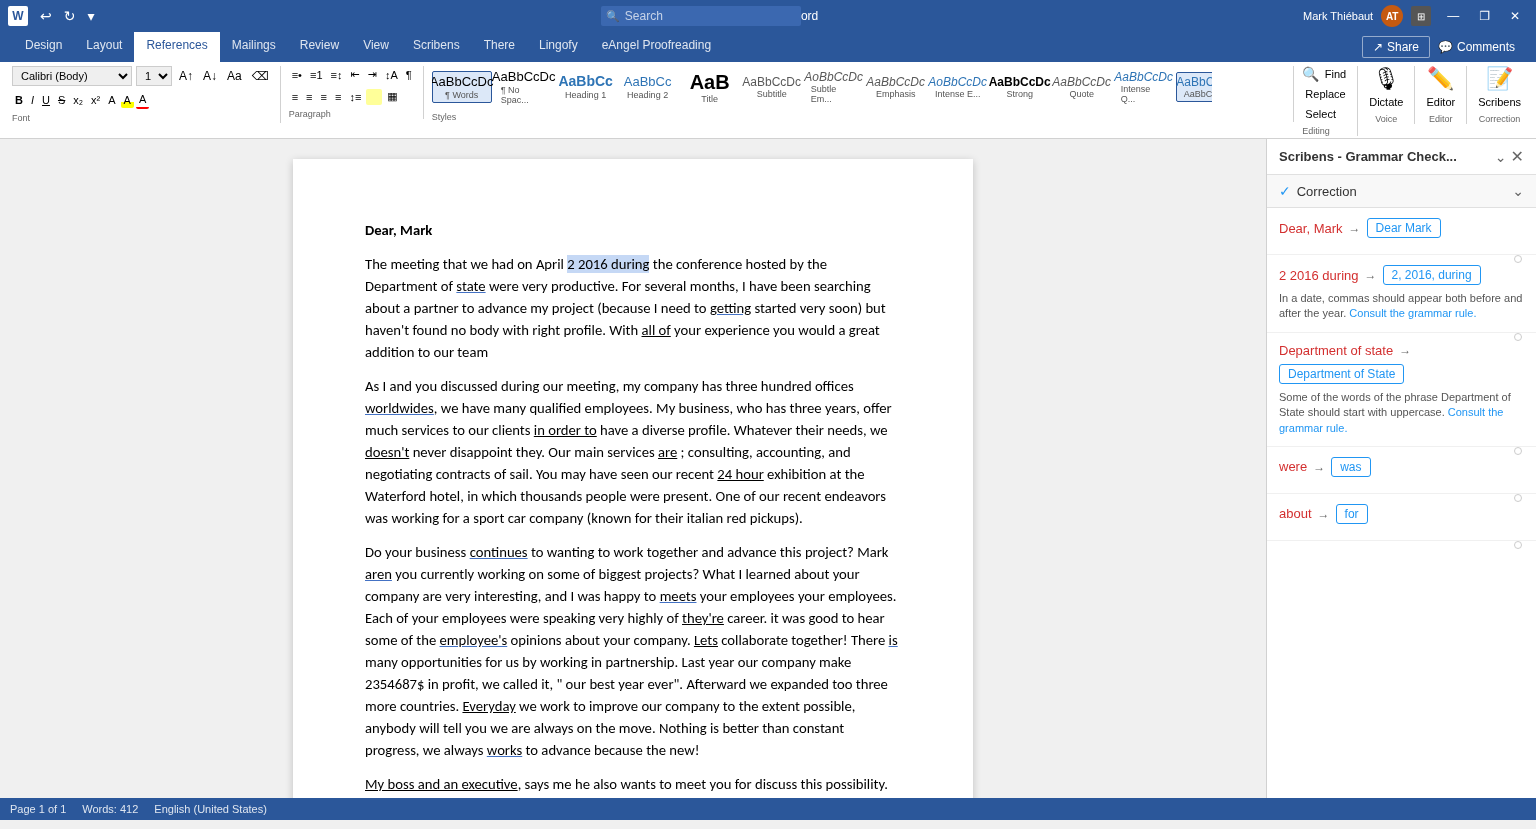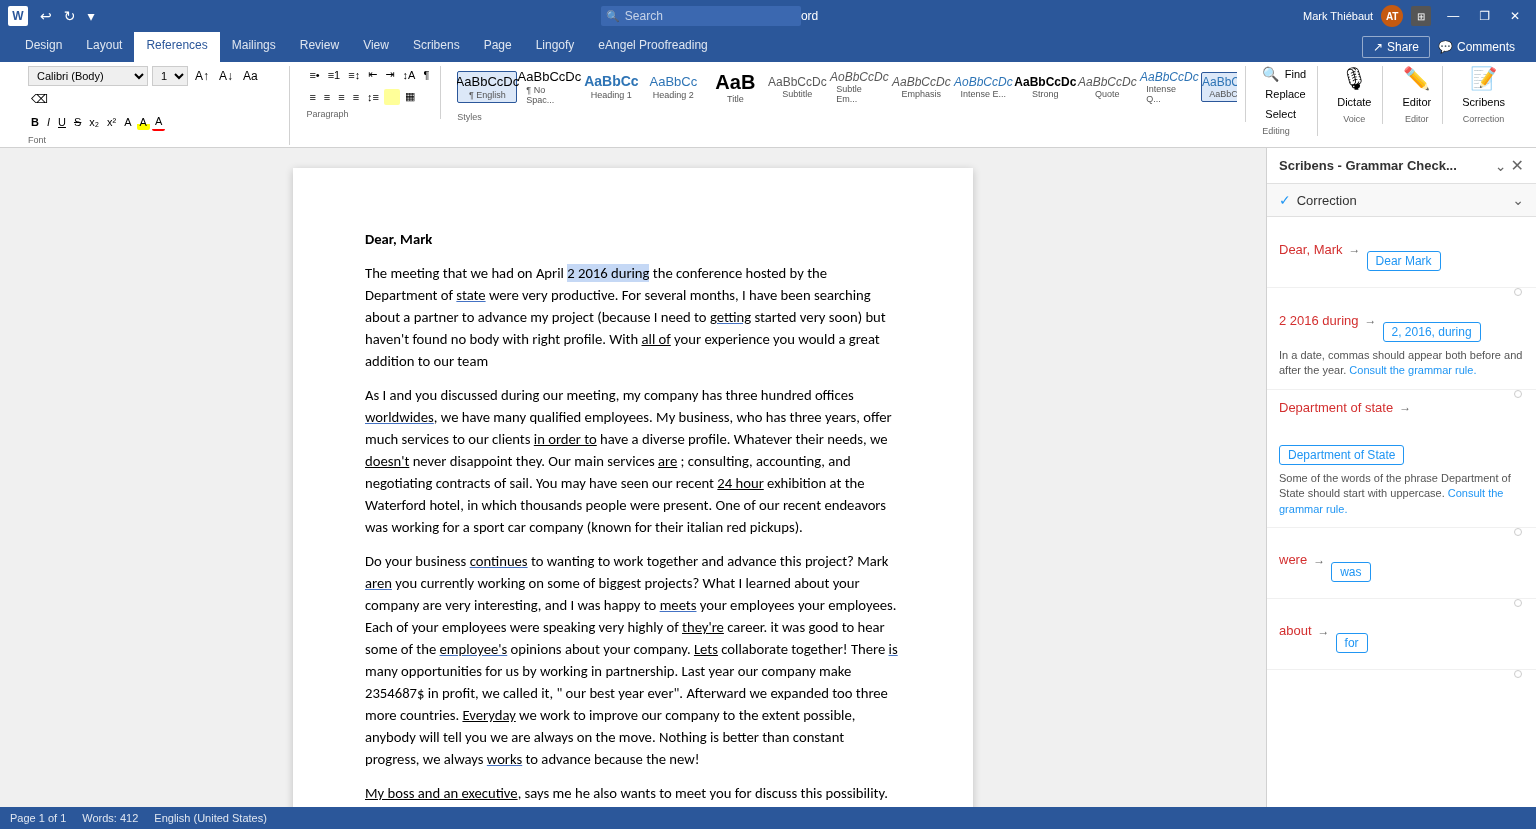--- a/index.html
+++ b/index.html
@@ -28,21 +28,21 @@
     .user-badge { background: #c55a11; border-radius: 50%; width: 22px; height: 22px; display: flex; align-items: center; justify-content: center; font-size: 10px; color: white; font-weight: bold; }
     .title-bar-controls { display: flex; gap: 4px; }
     .title-bar-controls button { background: none; border: none; color: white; cursor: pointer; font-size: 12px; padding: 2px 6px; }
     .ribbon-tabs { display: flex; background: #2b579a; padding: 0 13px; }
     .ribbon-tab { padding: 6px 12px; font-size: 12px; color: rgba(255,255,255,0.85); cursor: pointer; border-bottom: 2px solid transparent; }
     .ribbon-tab.active { background: white; color: #2b579a; border-bottom: 2px solid white; }
     .ribbon-share { margin-left: auto; display: flex; align-items: center; gap: 8px; padding: 4px 8px; }
     .share-btn { background: #2b579a; border: 1px solid rgba(255,255,255,0.5); color: white; padding: 3px 10px; font-size: 12px; cursor: pointer; border-radius: 2px; display: flex; align-items: center; gap: 4px; }
     .comments-btn { background: none; border: none; color: white; font-size: 12px; cursor: pointer; display: flex; align-items: center; gap: 4px; }
 
-    .ribbon-content { background: white; padding: 4px 20px 2px; display: flex; align-items: flex-start; gap: 8px; border-bottom: 1px solid #d1d1d1; }
+    .ribbon-content { background: white; padding: 4px 4px 2px; display: flex; align-items: flex-start; gap: 0; border-bottom: 1px solid #d1d1d1; }
     .ribbon-group { display: flex; align-items: center; padding: 0 8px; border-right: 1px solid #d1d1d1; gap: 2px; }
     .ribbon-group:last-child { border-right: none; }
     .ribbon-group-label { font-size: 9px; color: #666; text-align: center; margin-top: 2px; }
 
     
     .font-selector { width: 120px; font-size: 11px; border: 1px solid #ccc; padding: 2px 4px; }
     .font-size-selector { width: 36px; font-size: 11px; border: 1px solid #ccc; padding: 2px 4px; }
     .ribbon-btn { background: none; border: none; cursor: pointer; padding: 2px 3px; font-size: 11px; border-radius: 2px; }
     .ribbon-btn.bold { font-weight: bold; }
     .ribbon-btn.italic { font-style: italic; }
@@ -70,21 +70,21 @@
     .scribens-close { background: none; border: none; font-size: 16px; cursor: pointer; color: #666; }
     .correction-header { padding: 8px 12px; border-bottom: 1px solid #e0e0e0; display: flex; align-items: center; justify-content: space-between; background: #f8f8f8; }
     .correction-label { display: flex; align-items: center; gap: 6px; font-size: 13px; color: #333; }
     .check-icon { color: #2196F3; font-size: 14px; }
 
     .correction-item { padding: 10px 12px; border-bottom: 1px solid #f0f0f0; }
     .correction-item:last-child { border-bottom: none; }
     .correction-top { display: flex; align-items: center; gap: 6px; margin-bottom: 6px; }
     .original-text { color: #d32f2f; font-size: 13px; }
     .arrow { color: #666; font-size: 12px; }
-    .suggestion-box { border: 1px solid #2196F3; border-radius: 3px; padding: 2px 8px; font-size: 12px; color: #2196F3; background: white; cursor: pointer; margin-top: 24px; }
+    .suggestion-box { border: 1px solid #2196F3; border-radius: 3px; padding: 2px 8px; font-size: 12px; color: #2196F3; background: white; cursor: pointer; }
     .correction-desc { font-size: 11px; color: #555; line-height: 1.4; }
     .grammar-link { color: #2196F3; text-decoration: none; font-size: 11px; }
     .correction-item-circle { position: absolute; right: 14px; width: 8px; height: 8px; border: 1px solid #ccc; border-radius: 50%; }
     .correction-item-wrapper { position: relative; }
 
     
     .status-bar { height: 22px; background: #2b579a; display: flex; align-items: center; padding: 0 10px; gap: 16px; }
     .status-item { font-size: 11px; color: rgba(255,255,255,0.85); }
   </style>
 </head>
@@ -119,21 +119,21 @@
 </div>
 
 <div class="ribbon-tabs">
   <div class="ribbon-tab">Design</div>
   <div class="ribbon-tab">Layout</div>
   <div class="ribbon-tab active">References</div>
   <div class="ribbon-tab">Mailings</div>
   <div class="ribbon-tab">Review</div>
   <div class="ribbon-tab">View</div>
   <div class="ribbon-tab">Scribens</div>
-  <div class="ribbon-tab">Page</div>
+  <div class="ribbon-tab">There</div>
   <div class="ribbon-tab">Lingofy</div>
   <div class="ribbon-tab">eAngel Proofreading</div>
   <div class="ribbon-share">
     <button class="share-btn">
       <span>↗</span>
       <span>Share</span>
     </button>
     <button class="comments-btn">
       <span>💬</span>
       <span>Comments</span>
@@ -189,21 +189,21 @@
       <button class="ribbon-btn" style="background:#ffff99;width:16px;height:16px;"></button>
       <button class="ribbon-btn">▦</button>
     </div>
     <div class="ribbon-group-label">Paragraph</div>
   </div>
 
   <div class="ribbon-group" style="flex-direction:column;align-items:flex-start;flex:1;">
     <div class="styles-gallery">
       <div class="style-item active">
         <span class="style-preview" style="font-size:13px;">AaBbCcDc</span>
-        <span class="style-label">¶ English</span>
+        <span class="style-label">¶ Words</span>
       </div>
       <div class="style-item">
         <span class="style-preview" style="font-size:13px;">AaBbCcDc</span>
         <span class="style-label">¶ No Spac...</span>
       </div>
       <div class="style-item">
         <span class="style-preview" style="font-size:14px;color:#2e74b5;font-weight:bold;">AaBbCc</span>
         <span class="style-label">Heading 1</span>
       </div>
       <div class="style-item">

